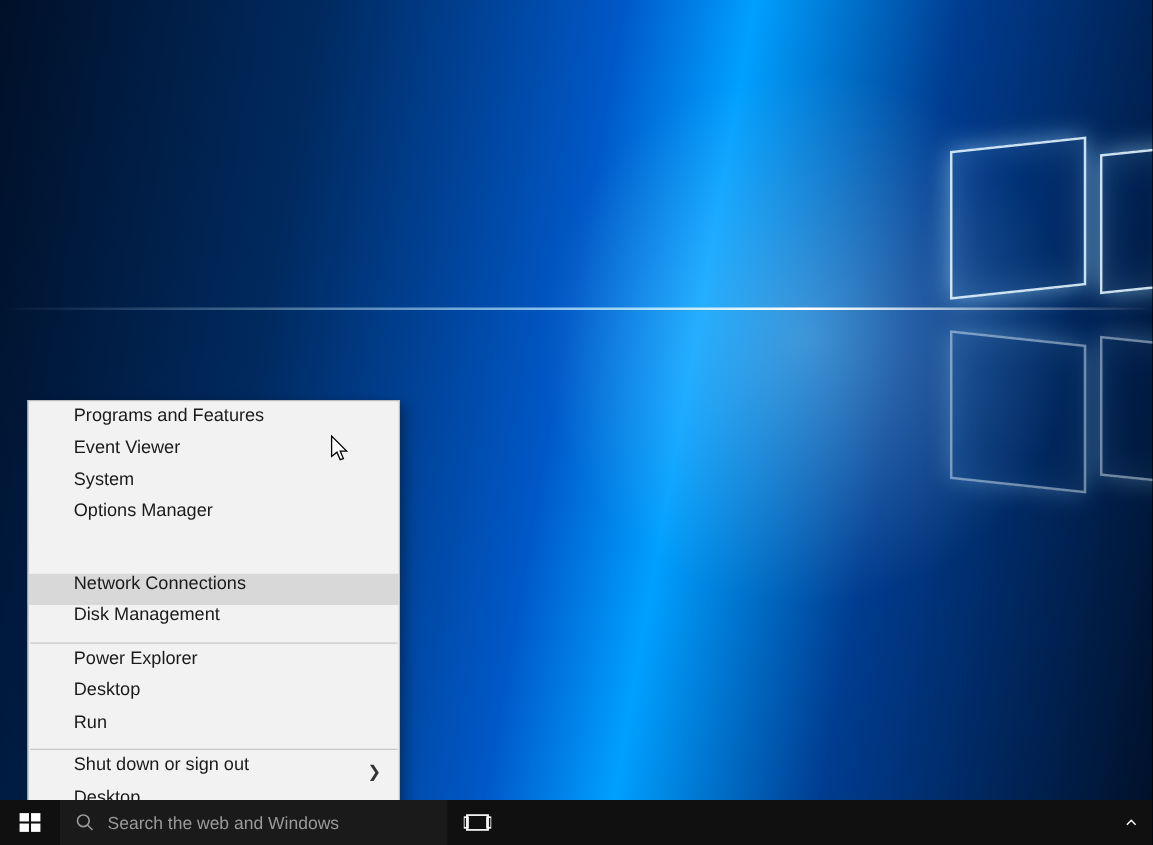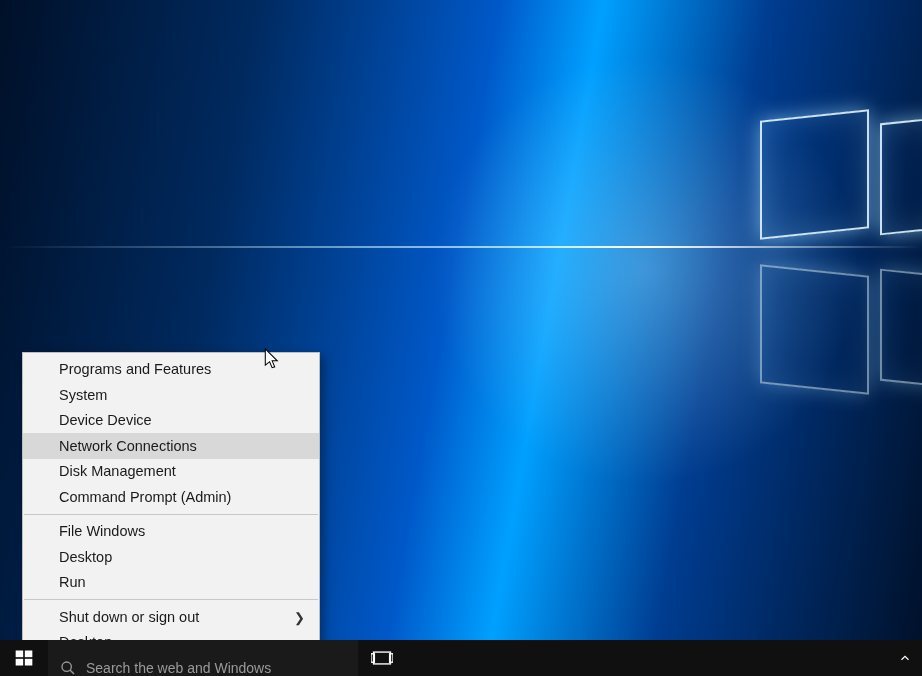--- a/index.html
+++ b/index.html
@@ -76,21 +76,21 @@
     .task-btn {
       width: 48px; height: 36px;
       display: flex; align-items: center; justify-content: center;
     }
     .start-btn svg { width: 20px; height: 20px; }
     .search-box {
       height: 36px;
       width: 310px;
       background: #1a1a1a;
       display: flex;
-      align-items: flex-end;
+      align-items: center;
       padding: 0 12px;
       color: #9a9a9a;
       font-size: 14px;
       gap: 10px;
     }
     .search-box svg { width: 16px; height: 16px; flex: none; }
     .taskview svg { width: 22px; height: 18px; }
     .tray {
       margin-left: auto;
       display: flex; align-items: center;
@@ -105,26 +105,25 @@
       background: #f2f2f2;
       border: 1px solid #bdbdbd;
       box-shadow: 4px 4px 10px rgba(0,0,0,0.35);
       padding: 4px 0;
       font-size: 14.5px;
       color: #1a1a1a;
     }
     .menu-item {
       height: 25.5px;
       display: flex;
-      align-items: center;
       padding: 0 36px;
       position: relative;
       cursor: default;
     }
-    .menu-item.hover { background: #d8d8d8; }
+    .menu-item.hover { background: #d8d8d8; margin-top: 32px; }
     .menu-item .arrow {
       position: absolute;
       right: 14px;
       top: 50%;
       transform: translateY(-50%);
       font-size: 13px;
       color: #333;
     }
     .menu-sep {
       height: 1px;
@@ -148,37 +147,37 @@
   <div class="horizon"></div>
   <div class="panes"></div>
   <div class="panes2"></div>
 </div>
 
 <div class="context-menu" id="context-menu">
     <div class="menu-item">
       <span>Programs and Features</span>
     </div>
     <div class="menu-item">
+      <span>Event Viewer</span>
+    </div>
+    <div class="menu-item">
       <span>System</span>
     </div>
     <div class="menu-item">
-      <span>Device Device</span>
+      <span>Options Manager</span>
     </div>
     <div class="menu-item hover">
       <span>Network Connections</span>
     </div>
     <div class="menu-item">
       <span>Disk Management</span>
     </div>
-    <div class="menu-item">
-      <span>Command Prompt (Admin)</span>
-    </div>
     <div class="menu-sep"></div>
     <div class="menu-item">
-      <span>File Windows</span>
+      <span>Power Explorer</span>
     </div>
     <div class="menu-item">
       <span>Desktop</span>
     </div>
     <div class="menu-item">
       <span>Run</span>
     </div>
     <div class="menu-sep"></div>
     <div class="menu-item">
       <span>Shut down or sign out</span>

